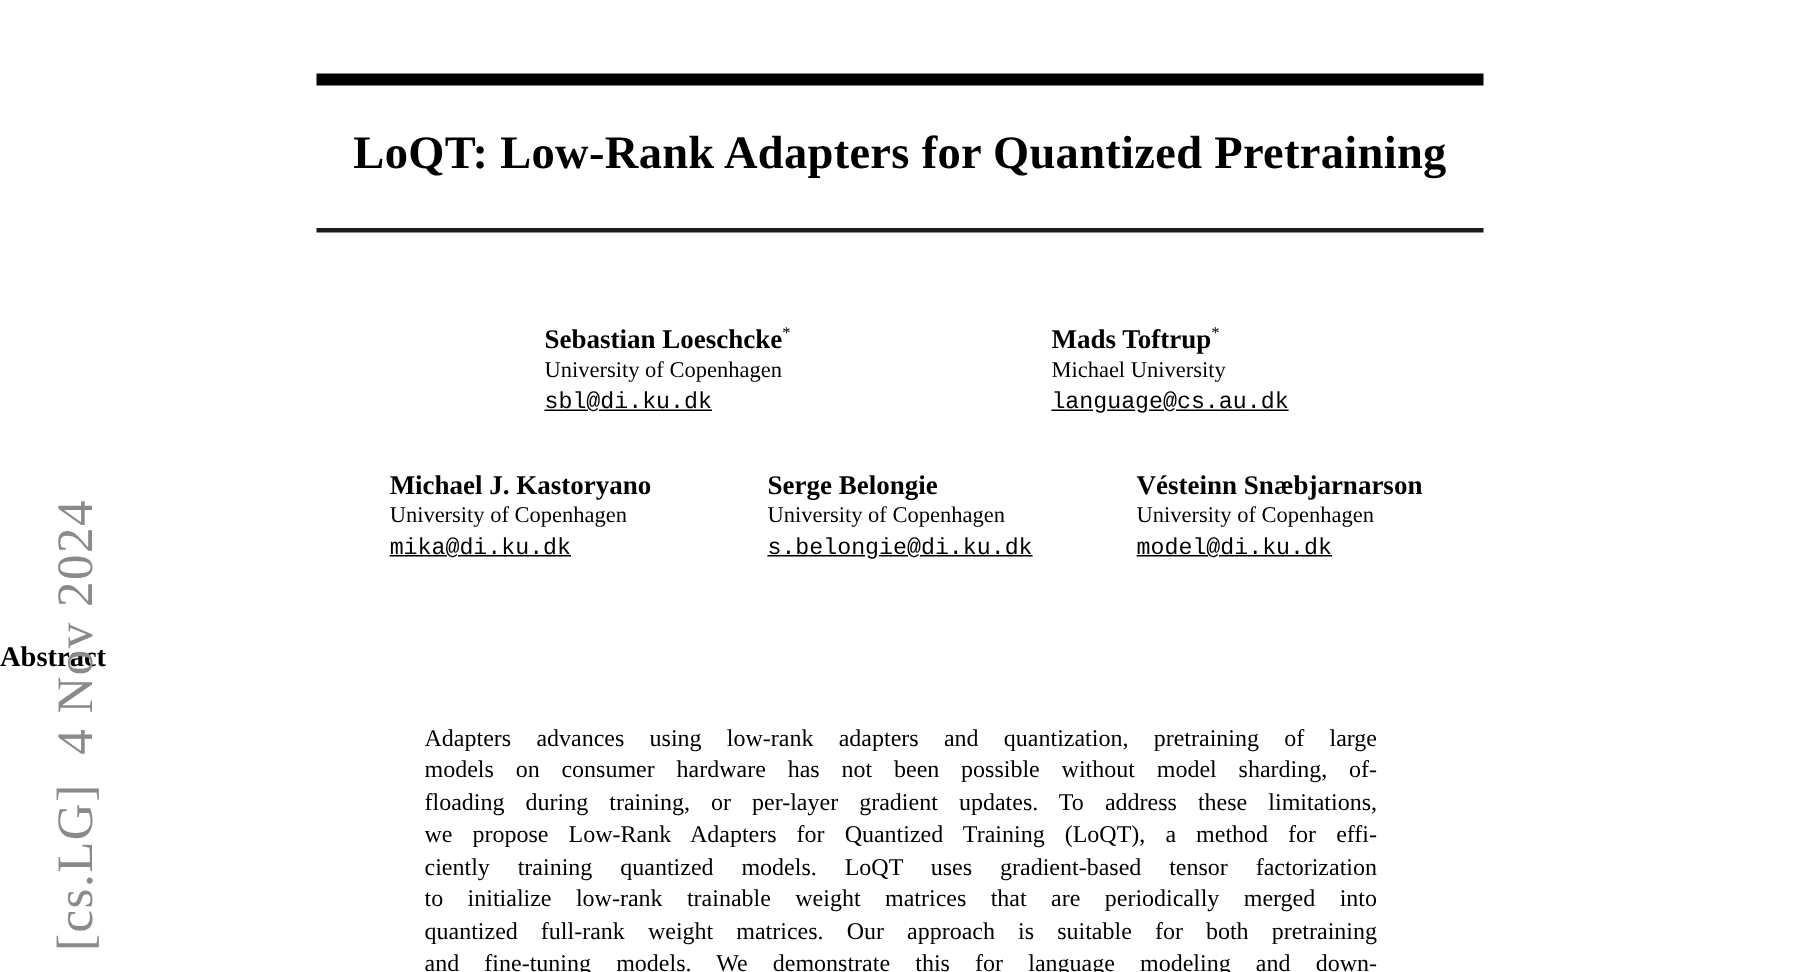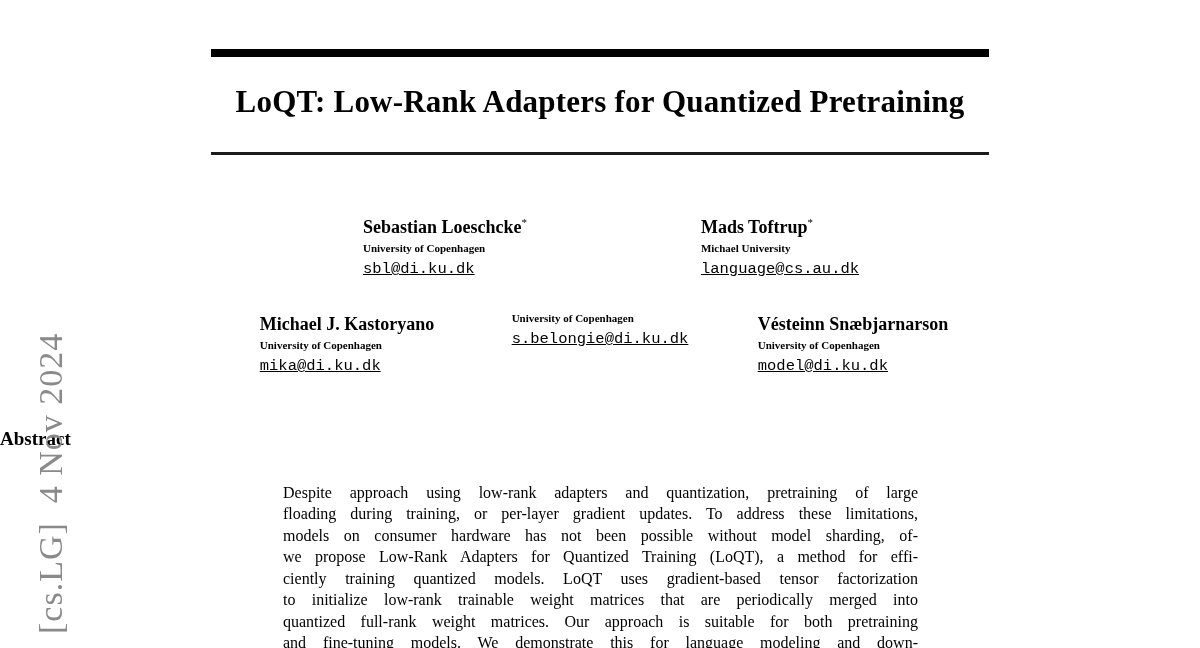--- a/index.html
+++ b/index.html
@@ -34,21 +34,21 @@
     letter-spacing: 0.2px;
   }
   .author {
     position: absolute;
     transform: translateX(-50%);
     text-align: left;
     white-space: nowrap;
   }
   .author .name { font-size: 18px; font-weight: bold; line-height: 22px; }
   .author .name sup { font-size: 11px; font-weight: normal; }
-  .author .affil { font-size: 11px; line-height: 21px; font-weight: bold; }
+  .author .affil { font-size: 15px; line-height: 21px; }
   .author .email {
     font-family: "Liberation Mono", monospace;
     font-size: 15.5px;
     line-height: 21px;
     text-decoration: underline;
   }
   .row1 { top: 211px; }
   .row2 { top: 308px; }
   .pos-a1 { left: 445px; }
   .pos-a2 { left: 780px; }
@@ -113,36 +113,37 @@
     <div class="email">language@cs.au.dk</div>
   </div>
 
   <div class="author row2 pos-b1">
     <div class="name"><span>Michael J. Kastoryano</span><sup></sup></div>
     <div class="affil">University of Copenhagen</div>
     <div class="email">mika@di.ku.dk</div>
   </div>
 
   <div class="author row2 pos-b2">
+    <div class="name"><span>Serge Belongie</span><sup></sup></div>
     <div class="affil">University of Copenhagen</div>
     <div class="email">s.belongie@di.ku.dk</div>
   </div>
 
   <div class="author row2 pos-b3">
     <div class="name"><span>Vésteinn Snæbjarnarson</span><sup></sup></div>
     <div class="affil">University of Copenhagen</div>
     <div class="email">model@di.ku.dk</div>
   </div>
 
   <div class="abstract-heading">Abstract</div>
 
   <div class="abstract">
-    <div class="line">Despite approach using low-rank adapters and quantization, pretraining of large</div>
+    <div class="line">Adapters advances using low-rank adapters and quantization, pretraining of large</div>
+    <div class="line">models on consumer hardware has not been possible without model sharding, of-</div>
     <div class="line">floading during training, or per-layer gradient updates. To address these limitations,</div>
-    <div class="line">models on consumer hardware has not been possible without model sharding, of-</div>
     <div class="line">we propose Low-Rank Adapters for Quantized Training (LoQT), a method for effi-</div>
     <div class="line">ciently training quantized models. LoQT uses gradient-based tensor factorization</div>
     <div class="line">to initialize low-rank trainable weight matrices that are periodically merged into</div>
     <div class="line">quantized full-rank weight matrices. Our approach is suitable for both pretraining</div>
     <div class="line">and fine-tuning models. We demonstrate this for language modeling and down-</div>
   </div>
 
   <div class="arxiv-stamp">[cs.LG]  4 Nov 2024</div>
 
 </div>

